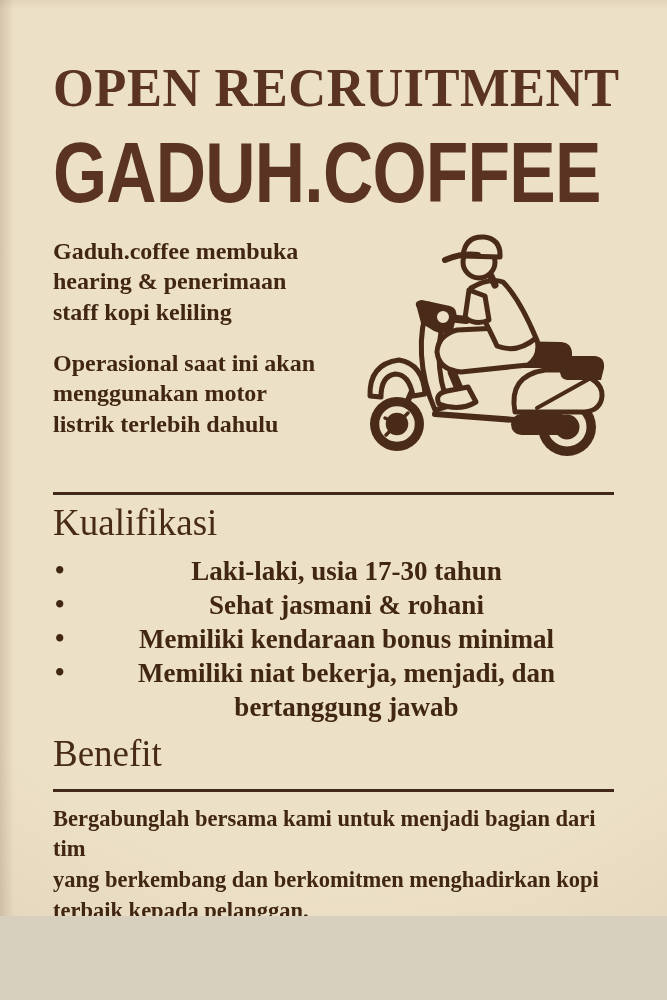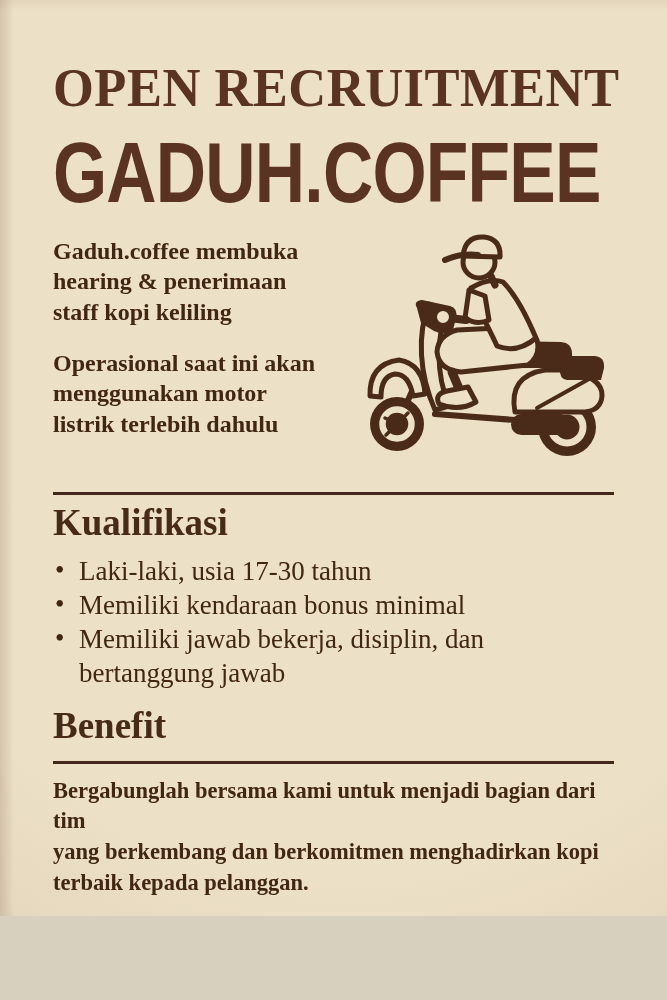--- a/index.html
+++ b/index.html
@@ -39,27 +39,27 @@
     font-size:24px;line-height:1.28;font-weight:700;
     white-space:pre-line;
   }
   p.intro + p.intro{margin-top:20px;}
   .scooter{position:absolute;left:312px;top:-12px;}
   .rule{height:3px;background:#42281a;border:0;margin:0;}
   .rule.top{margin-top:18px;}
   .rule.bottom{margin-top:13px;}
   h3.sec{
     margin:7px 0 0 0;
-    font-size:37px;line-height:1.15;font-weight:700;
+    font-size:37px;line-height:1.15;font-weight:400;
     color:#472a18;
   }
-  h3.sec.benefit{margin-top:15px;}
+  h3.sec.benefit{margin-top:9px;}
   ul.blist{
     list-style:none;margin:10px 0 0 0;padding:0;
-    font-size:27px;line-height:1.26;font-weight:400;
+    font-size:27px;line-height:1.26;font-weight:700;text-align:center;
   }
   ul.blist li{
     position:relative;padding-left:26px;
     white-space:pre-line;
   }
   ul.blist li::before{
     content:"\2022";
     position:absolute;left:2px;top:-1px;
   }
   p.outro{
@@ -142,22 +142,23 @@
         </g>
       </g>
     </svg>
   </div>
 
   <div class="rule top"></div>
 
   <h3 class="sec">Kualifikasi</h3>
   <ul class="blist">
     <li>Laki-laki, usia 17-30 tahun</li>
+    <li>Sehat jasmani &amp; rohani</li>
     <li>Memiliki kendaraan bonus minimal</li>
-    <li>Memiliki jawab bekerja, disiplin, dan
+    <li>Memiliki niat bekerja, menjadi, dan
 bertanggung jawab</li>
   </ul>
 
   <h3 class="sec benefit">Benefit</h3>
 
   <div class="rule bottom"></div>
 
   <p class="outro">Bergabunglah bersama kami untuk menjadi bagian dari tim
 yang berkembang dan berkomitmen menghadirkan kopi
 terbaik kepada pelanggan.</p>

